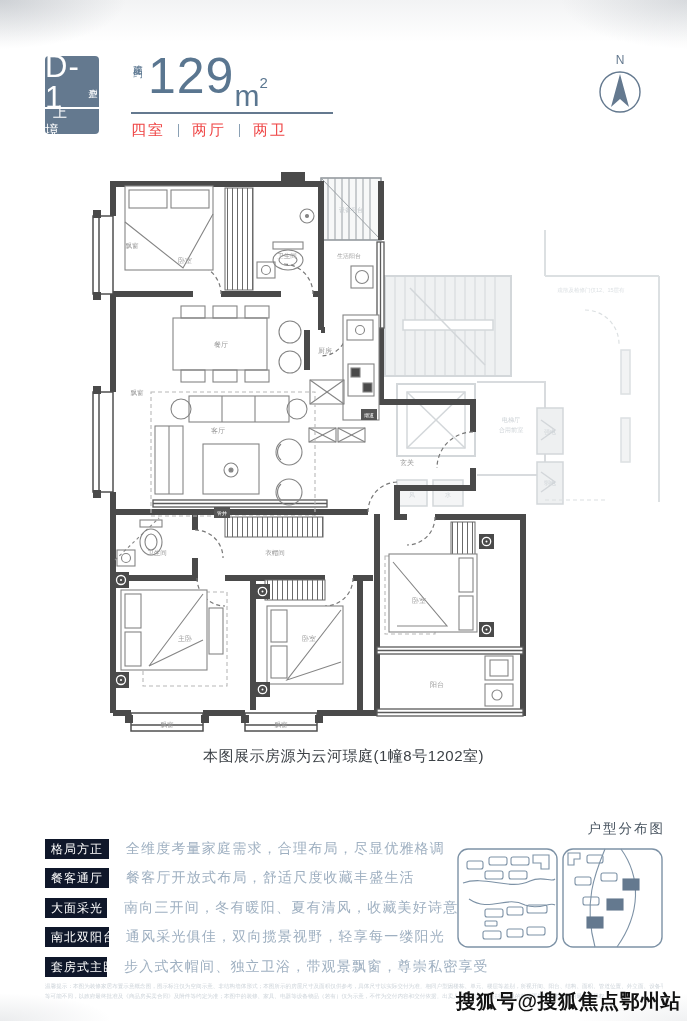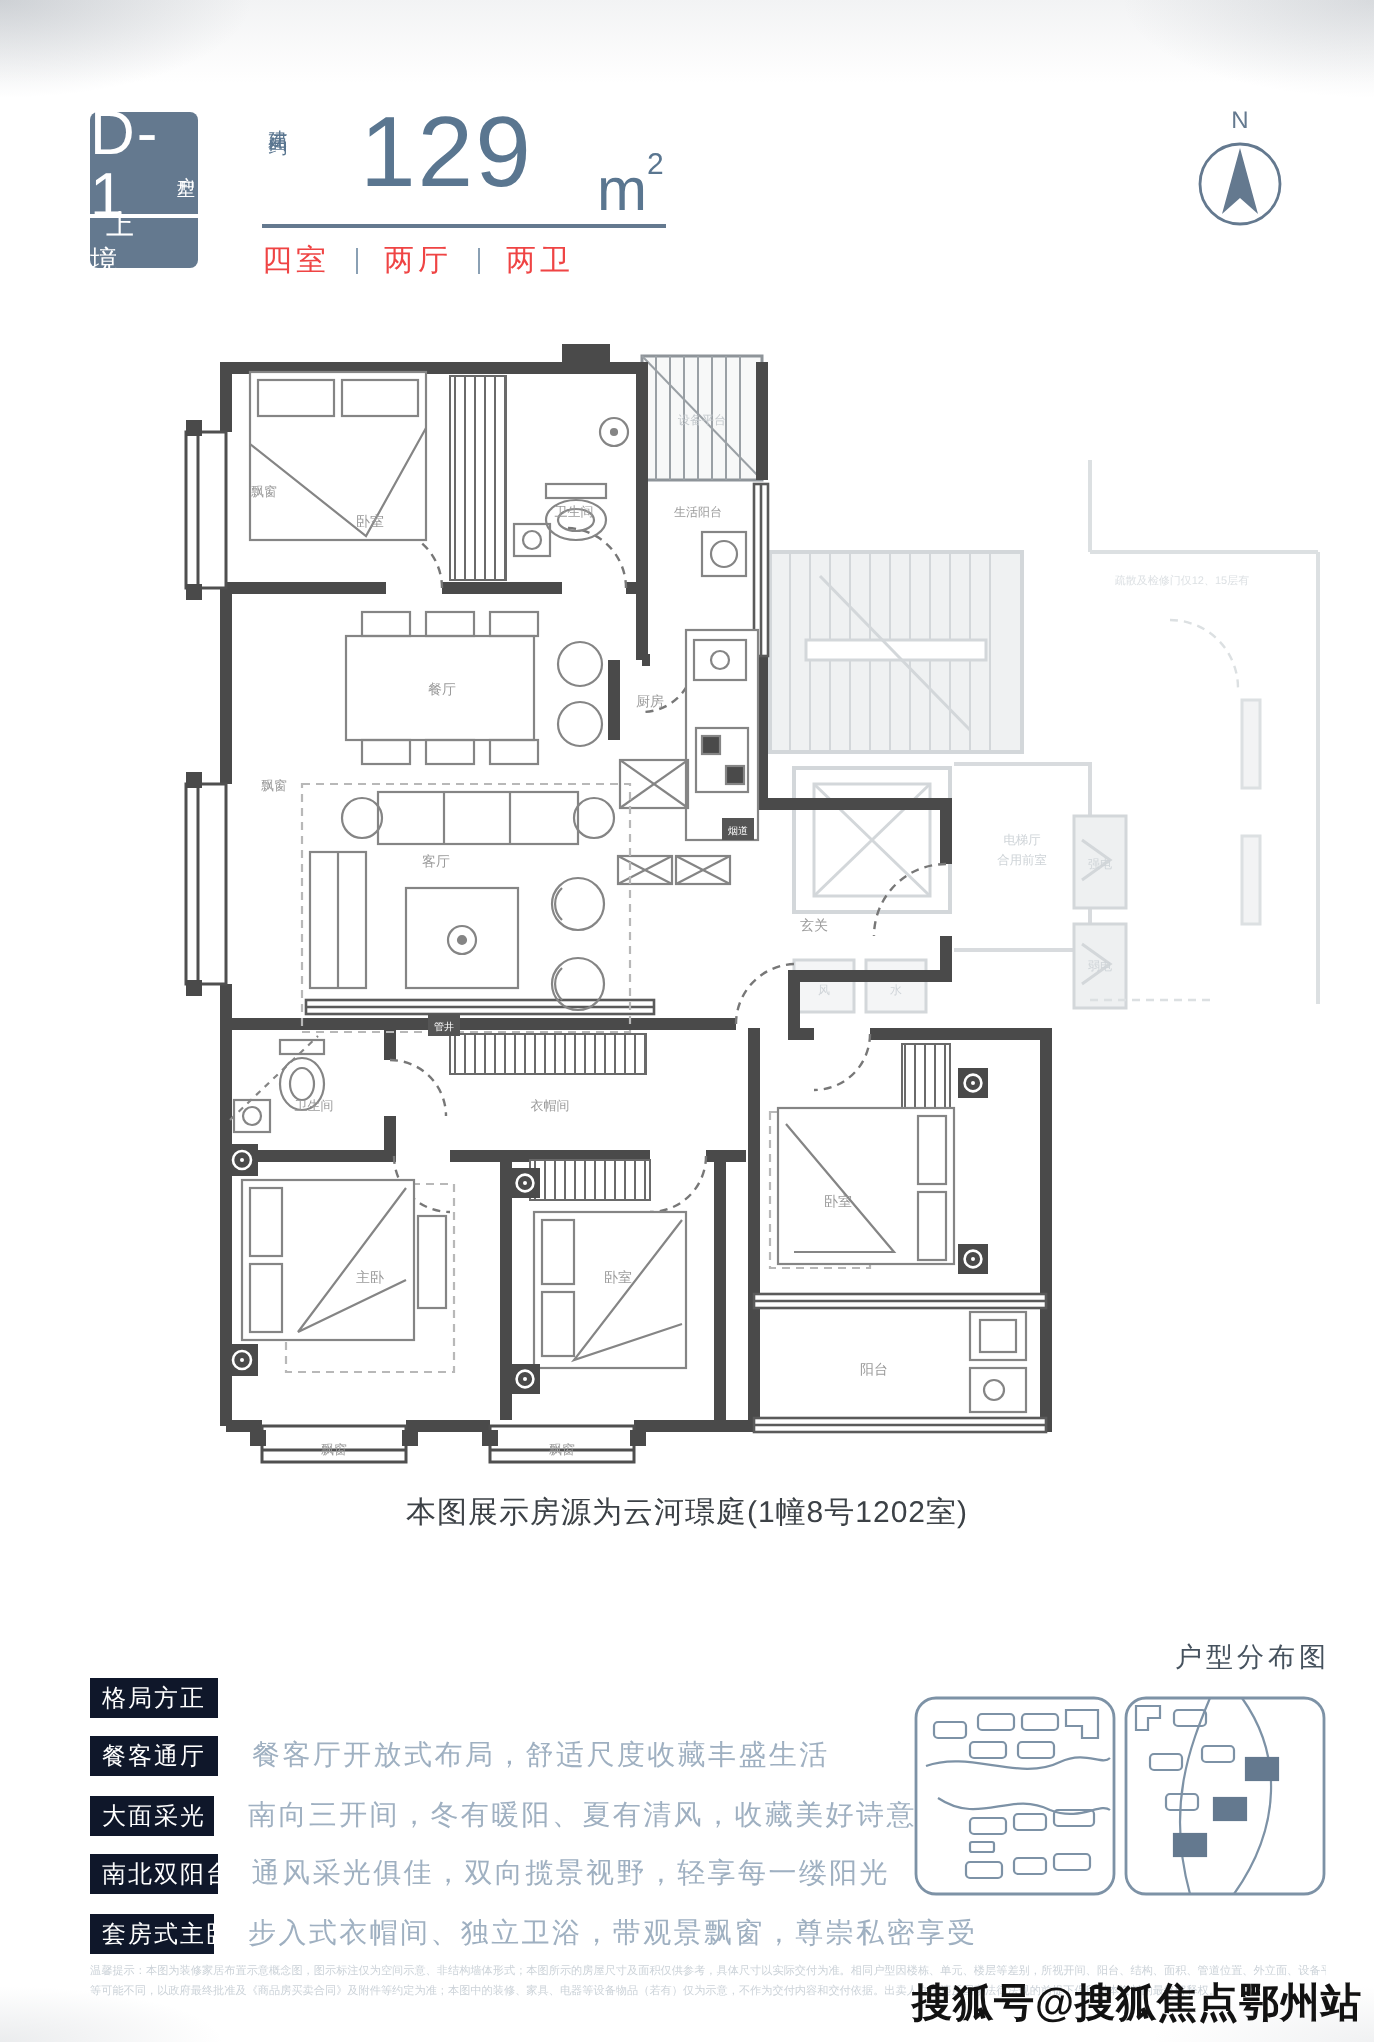--- a/index.html
+++ b/index.html
@@ -16,21 +16,21 @@
       radial-gradient(160px 40px at 100% 100%, rgba(110,120,132,.10), rgba(110,120,132,0) 70%);}
 
   
   .badge{position:absolute;left:45px;top:56px;width:54px;height:78px;}
   .badge .cellA{height:51px;background:#64798f;border-radius:4px 4px 0 0;color:#fff;
     display:flex;align-items:center;justify-content:center;margin-bottom:2px;}
   .badge .cellA .model{font-size:31px;font-weight:500;letter-spacing:1px;line-height:1;}
   .badge .cellA .suffix{writing-mode:vertical-lr;font-size:9px;margin-left:3px;letter-spacing:1px;}
   .badge .cellB{height:25px;background:#64798f;border-radius:0 0 4px 4px;color:#fff;
     display:flex;align-items:center;justify-content:center;font-size:14px;letter-spacing:8px;text-indent:8px;}
-  .areaBlock{position:absolute;left:131px;top:48px;display:flex;align-items:flex-start;color:#5a7690;gap:32px;}
+  .areaBlock{position:absolute;left:131px;top:48px;display:flex;align-items:flex-start;color:#5a7690;}
   .areaBlock .prefix{writing-mode:vertical-lr;font-size:9.5px;letter-spacing:2px;margin-top:9px;margin-right:4px;color:#5a7690;}
   .areaBlock .num{font-size:50px;line-height:56px;font-weight:500;letter-spacing:1px;}
   .areaBlock .unit{font-size:30px;line-height:30px;margin-top:20px;font-weight:500;}
   .areaBlock .sup{font-size:15px;vertical-align:18px;font-weight:500;}
   .rule{position:absolute;left:131px;top:112px;width:202px;height:2px;background:#64798f;}
   .roomsLine{position:absolute;left:131px;top:121px;display:flex;align-items:center;color:#ef4444;font-size:15px;letter-spacing:2px;}
   .roomsLine .sep{width:1px;height:13px;background:#8aa0b4;margin:0 13px;}
 
   
   .compass{position:absolute;left:594px;top:52px;width:52px;height:66px;}
@@ -405,20 +405,21 @@
     <text x="327" y="327" text-anchor="middle" font-size="6" fill="#cfd4d8">风</text>
     <text x="363" y="327" text-anchor="middle" font-size="6" fill="#cfd4d8">水</text>
     <text x="506" y="122" text-anchor="middle" font-size="5.5" fill="#dde1e4">疏散及检修门仅12、15层有</text>
   </svg>
 
 <div class="caption">本图展示房源为云河璟庭(1幢8号1202室)</div>
 
 <div class="features">
   <div class="featRow">
     <span class="featTag">格局方正</span>
+    <span class="featDesc">全维度考量家庭需求，合理布局，尽显优雅格调</span>
   </div>
   <div class="featRow">
     <span class="featTag">餐客通厅</span>
     <span class="featDesc">餐客厅开放式布局，舒适尺度收藏丰盛生活</span>
   </div>
   <div class="featRow">
     <span class="featTag">大面采光</span>
     <span class="featDesc">南向三开间，冬有暖阳、夏有清风，收藏美好诗意</span>
   </div>
   <div class="featRow">

